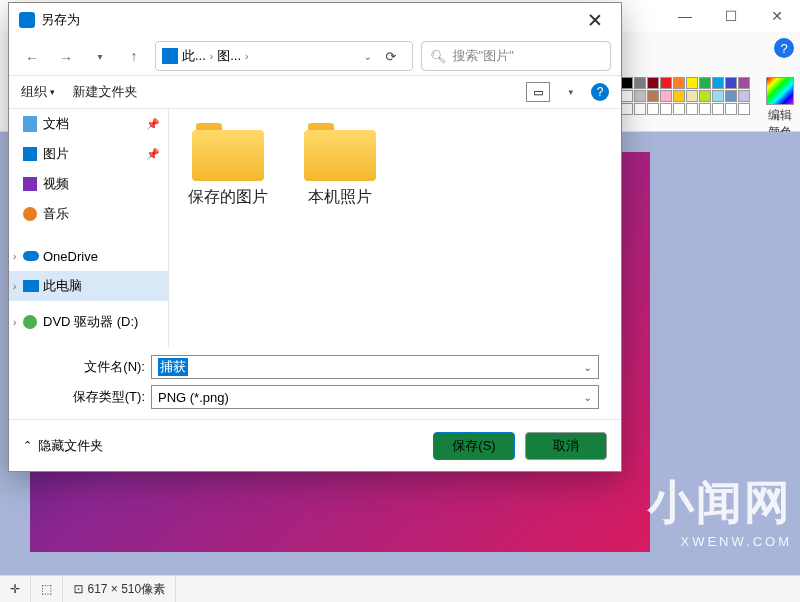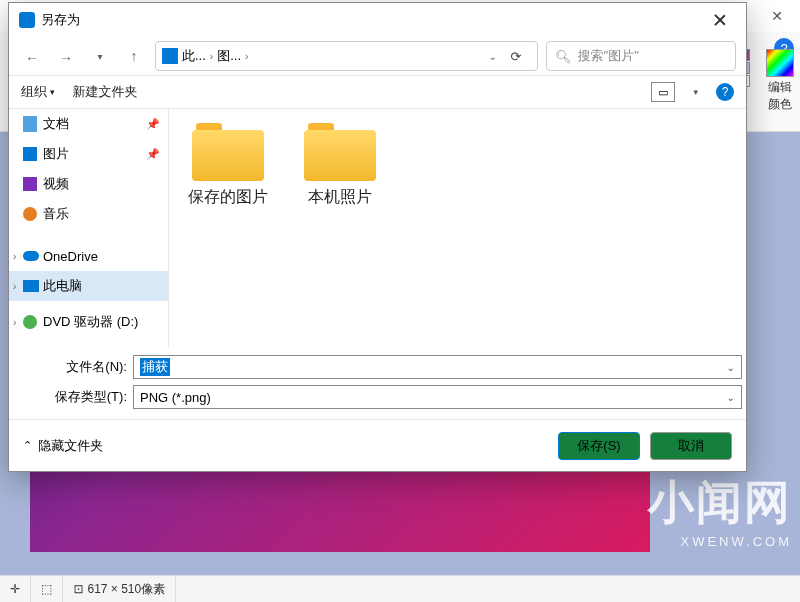--- a/index.html
+++ b/index.html
@@ -4,42 +4,42 @@
 <style>
 * { box-sizing: border-box; margin: 0; padding: 0; font-family: "Microsoft YaHei", "Segoe UI", sans-serif; }
 body { width: 800px; height: 602px; background: #f0f0f0; position: relative; overflow: hidden; }
 
 
 .app-window { position: absolute; top: 0; left: 0; width: 800px; height: 575px; background: #fff; }
 .app-titlebar { height: 32px; display: flex; justify-content: flex-end; align-items: center; }
 .app-titlebar .win-btn { width: 46px; height: 32px; display: flex; align-items: center; justify-content: center; color: #555; font-size: 14px; }
 .app-ribbon { height: 100px; background: #fafafa; border-bottom: 1px solid #ddd; position: relative; }
 .help-icon { position: absolute; right: 6px; top: 6px; width: 20px; height: 20px; border-radius: 50%; background: #1a73e8; color: #fff; font-size: 13px; display: flex; align-items: center; justify-content: center; }
-.ribbon-colors { position: absolute; right: 6px; top: 17px; display: flex; gap: 16px; }
+.ribbon-colors { position: absolute; right: 6px; top: 45px; display: flex; gap: 16px; }
 .color-grid { display: grid; grid-template-columns: repeat(10, 12px); grid-auto-rows: 12px; gap: 1px; }
 .color-cell { width: 12px; height: 12px; border: 1px solid #999; }
 .color-labels { display: flex; flex-direction: column; align-items: center; font-size: 12px; color: #333; }
 .color-labels .sw { width: 28px; height: 28px; border: 1px solid #999; background: linear-gradient(135deg,#f00,#ff0,#0f0,#0ff,#00f,#f0f); margin-bottom: 2px;}
 .app-canvas { position: absolute; top: 132px; left: 0; right: 0; bottom: 0; background: #a8b5d8; }
 .canvas-inner { position: absolute; top: 20px; left: 30px; width: 620px; height: 400px; background: linear-gradient(135deg, #2a1b6e 0%, #8b2690 40%, #d81b60 100%); }
 .watermark { position: absolute; right: 8px; bottom: 26px; color: rgba(255,255,255,0.85); text-align: right; }
 .watermark .big { font-size: 46px; font-weight: 700; letter-spacing: 2px; }
 .watermark .small { font-size: 13px; letter-spacing: 3px; }
 
 
 .status-bar { position: absolute; bottom: 0; left: 0; width: 800px; height: 27px; background: #f5f5f5; border-top: 1px solid #ddd; display: flex; align-items: center; font-size: 12px; color: #333; }
 .status-sect { padding: 0 10px; border-right: 1px solid #ddd; height: 100%; display: flex; align-items: center; gap: 4px; }
 .status-spacer { flex: 1; }
 .zoom-group { display: flex; align-items: center; gap: 6px; padding: 0 8px; }
 .zoom-btn { width: 18px; height: 18px; border: 1px solid #aaa; border-radius: 50%; background: #fff; display: flex; align-items: center; justify-content: center; font-size: 12px; color: #333; }
 .zoom-track { width: 110px; height: 3px; background: #888; position: relative; }
 .zoom-thumb { position: absolute; left: 50%; top: -5px; width: 10px; height: 14px; background: #0078d4; border-radius: 2px; transform: translateX(-50%);}
 
 
-.dialog { position: absolute; top: 2px; left: 8px; width: 739px; height: 470px; background: #fff; border: 1px solid #888; box-shadow: 0 8px 30px rgba(0,0,0,0.3); display: flex; flex-direction: column; }
+.dialog { position: absolute; top: 2px; left: 8px; width: 614px; height: 470px; background: #fff; border: 1px solid #888; box-shadow: 0 8px 30px rgba(0,0,0,0.3); display: flex; flex-direction: column; }
 .dlg-titlebar { height: 34px; display: flex; align-items: center; padding: 0 6px 0 10px; }
 .dlg-title { font-size: 13px; color: #000; flex: 1; display: flex; align-items: center; gap: 6px;}
 .dlg-title .icon { width:16px;height:16px;background:#0078d4;border-radius:3px;position:relative;}
 .dlg-close { width: 40px; height: 28px; display: flex; align-items: center; justify-content: center; font-size: 14px; color: #000; }
 .dlg-nav { height: 38px; display: flex; align-items: center; padding: 0 10px; gap: 8px; }
 .nav-btn { width: 26px; height: 26px; display: flex; align-items: center; justify-content: center; color: #666; font-size: 14px; }
 .addr-bar { flex: 1; height: 30px; border: 1px solid #ccc; border-radius: 4px; display: flex; align-items: center; padding: 0 6px; gap: 4px; font-size: 13px;}
 .addr-bar .pic-icon{width:16px;height:16px;background:#0078d4;}
 .addr-bar .chev{color:#666;font-size:10px;}
 .addr-refresh { width: 30px; display:flex;align-items:center;justify-content:center;color:#444;}
@@ -64,21 +64,21 @@
 .si-pc{position:absolute;left:14px;width:16px;height:12px;background:#0078d4;}
 .si-dvd{position:absolute;left:14px;width:14px;height:14px;background:#4caf50;border-radius:50%;}
 
 .file-area { flex: 1; padding: 14px; display: flex; gap: 22px; align-items: flex-start; }
 .folder { display: flex; flex-direction: column; align-items: center; gap: 6px; width: 90px; }
 .folder-icon { width: 72px; height: 58px; position: relative; }
 .folder-icon::before { content:""; position:absolute; top:0; left:4px; width:26px; height:10px; background:#f7b733; border-radius:3px 3px 0 0;}
 .folder-icon::after { content:""; position:absolute; top:7px; left:0; width:72px; height:51px; background:linear-gradient(#ffd96a,#f5b82e); border-radius:4px;}
 .folder-label { font-size: 16px; text-align: center; color: #222; }
 
-.dlg-fields { padding: 8px 4px 4px; font-size: 13px; }
+.dlg-fields { padding: 8px 22px 4px; font-size: 13px; }
 .field-row { display: flex; align-items: center; margin-bottom: 6px; }
 .field-label { width: 120px; text-align: right; padding-right: 6px; }
 .field-input { flex: 1; height: 24px; border: 1px solid #888; padding: 0 6px; font-size: 13px; background:#fff; display:flex;align-items:center;justify-content:space-between;gap:10px;}
 .field-input.sel { background:#fff;}
 .field-input .val.selected { background:#0078d4; color:#fff; padding:0 2px;}
 .field-input .dd{color:#555;font-size:10px;}
 
 .dlg-footer { height: 52px; border-top: 1px solid #e5e5e5; display: flex; align-items: center; padding: 0 14px; gap: 10px; font-size: 13px; }
 .footer-left { display:flex;align-items:center;gap:6px; flex:1;}
 .dlg-btn { min-width: 82px; height: 28px; border: 1px solid #999; border-radius: 4px; background: #15803d; font-size: 13px; display:flex;align-items:center;justify-content:center;}

